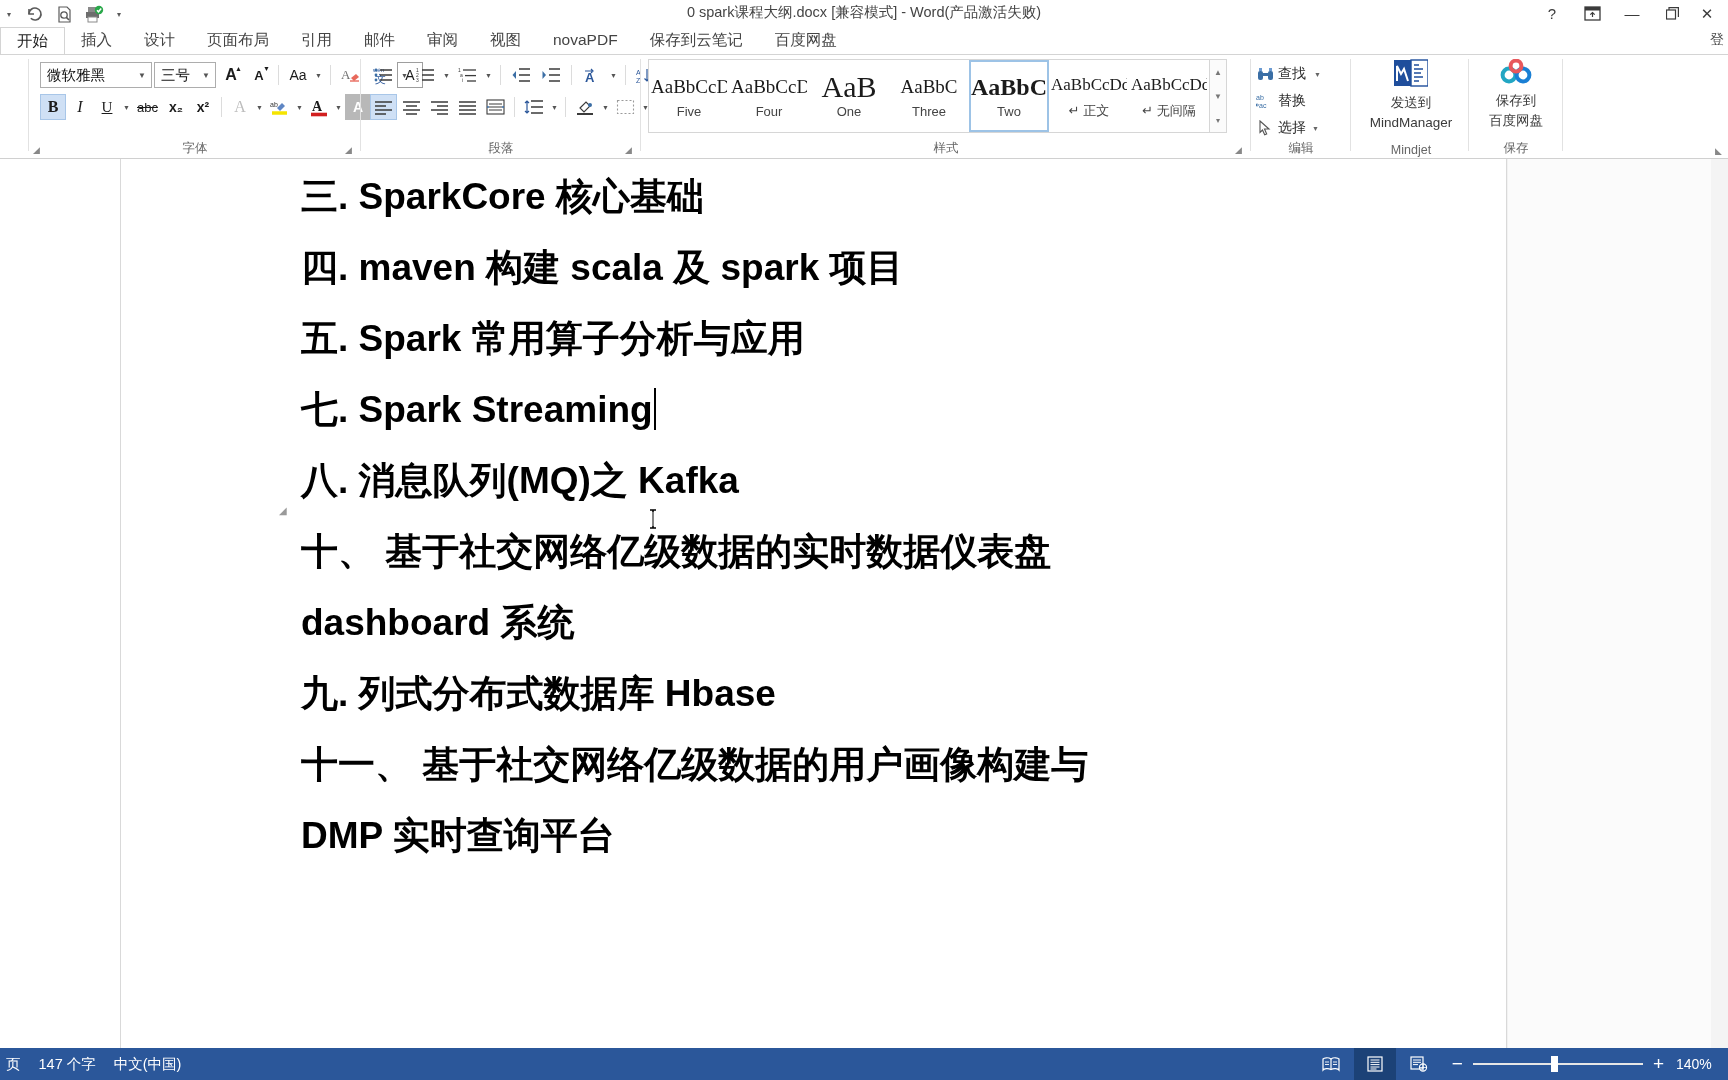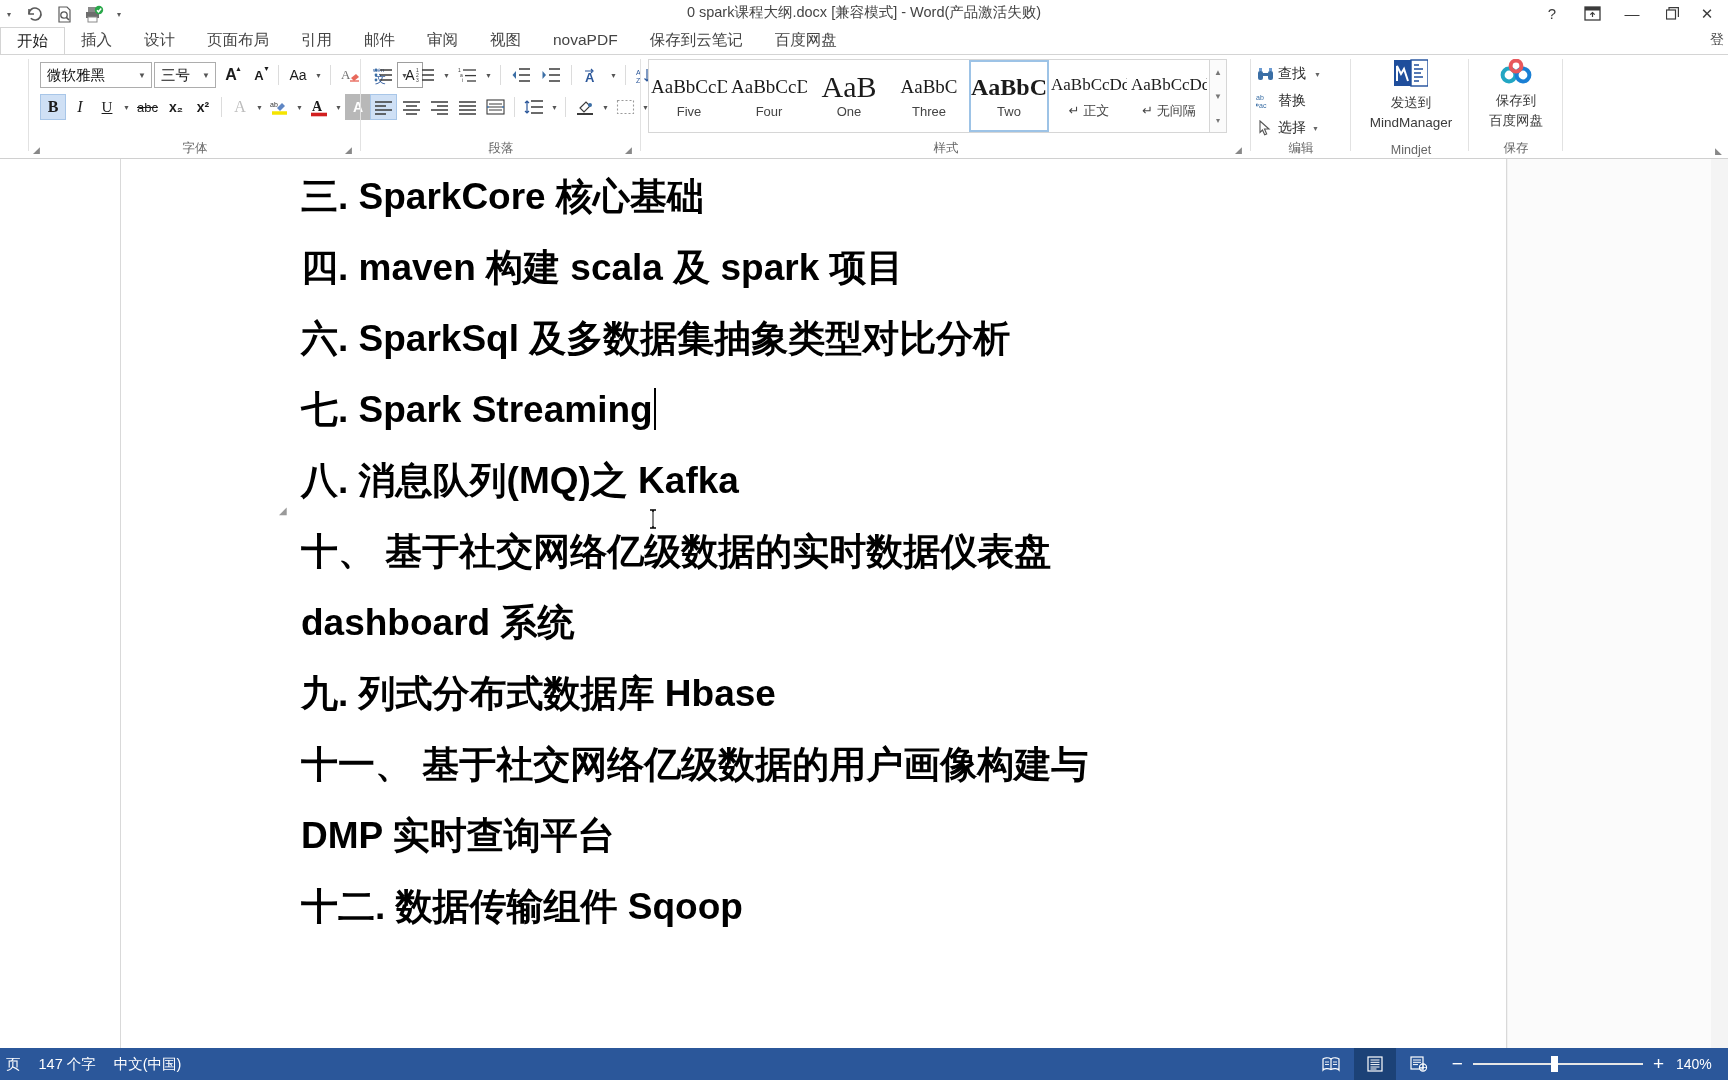--- a/index.html
+++ b/index.html
@@ -604,25 +604,25 @@
         <div class="hline" style="position:relative; padding-top:2px">
           <span>三.</span>
           <span>SparkCore 核心基础</span>
         </div>
 
         <div class="hline" style="position:relative">
           <span>四.</span>
           <span>maven 构建 scala 及 spark 项目</span>
         </div>
 
-
         <div class="hline" style="position:relative">
-          <span>六.</span>
-          <span>SparkSql 及多数据集抽象类型对比分析</span>
-        </div>
+          <span>五.</span>
+          <span>Spark 常用算子分析与应用</span>
+        </div>
+
 
         <div class="hline" style="position:relative">
           <span>七.</span>
           <span>Spark Streaming</span><span class="caret"></span>
         </div>
 
         <div class="hline" style="position:relative">
           <span class="outline-tri" style="top:30px">◢</span>
           <span>八.</span>
           <span>消息队列(MQ)之 Kafka</span>
@@ -636,24 +636,20 @@
         <div class="hline" style="position:relative">
           <span>九.</span>
           <span>列式分布式数据库 Hbase</span>
         </div>
 
         <div class="hline wrap" style="position:relative; width:870px">
           <span>十一、</span>
           <span>基于社交网络亿级数据的用户画像构建与 DMP 实时查询平台</span>
         </div>
 
-        <div class="hline" style="position:relative">
-          <span>十二.</span>
-          <span>数据传输组件 Sqoop</span>
-        </div>
 
       </div>
 
       <svg class="mouse-cursor" style="left:525px; top:350px" viewBox="0 0 14 20">
         <path d="M4 1h6M7 1v18M4 19h6" stroke="#000" stroke-width="1.6" fill="none"></path>
         <path d="M7 3v14" stroke="#fff" stroke-width="0.8"></path>
       </svg>
     </div>
     <div class="scrollbar-track"></div>
   </div>

